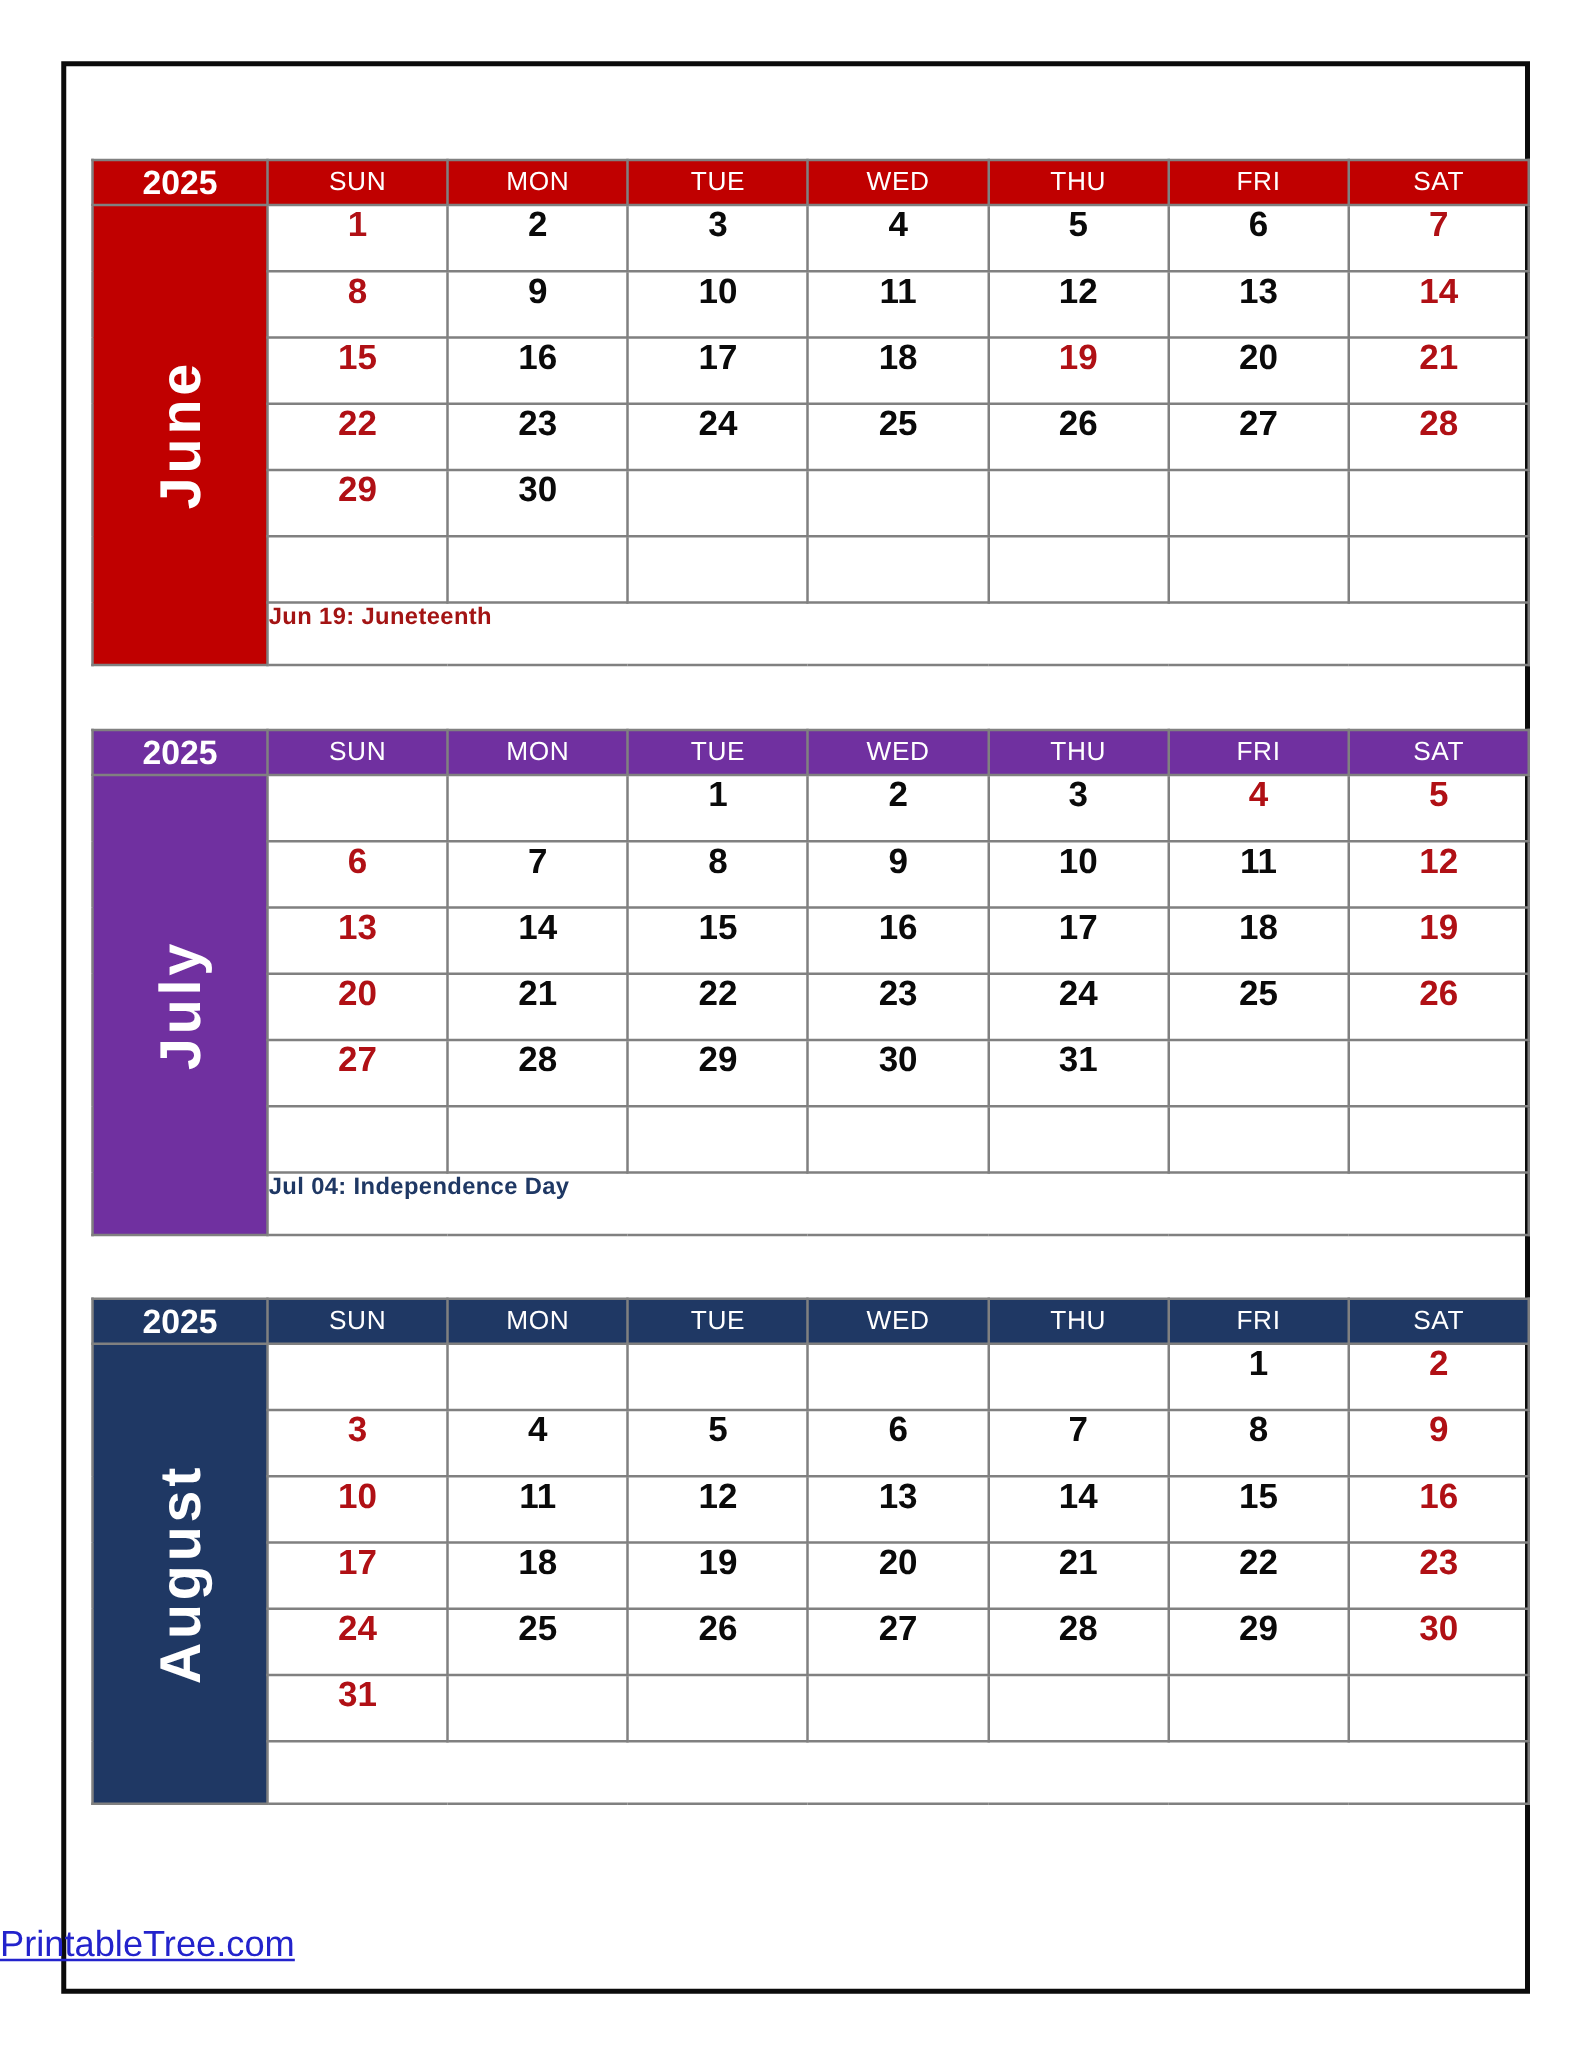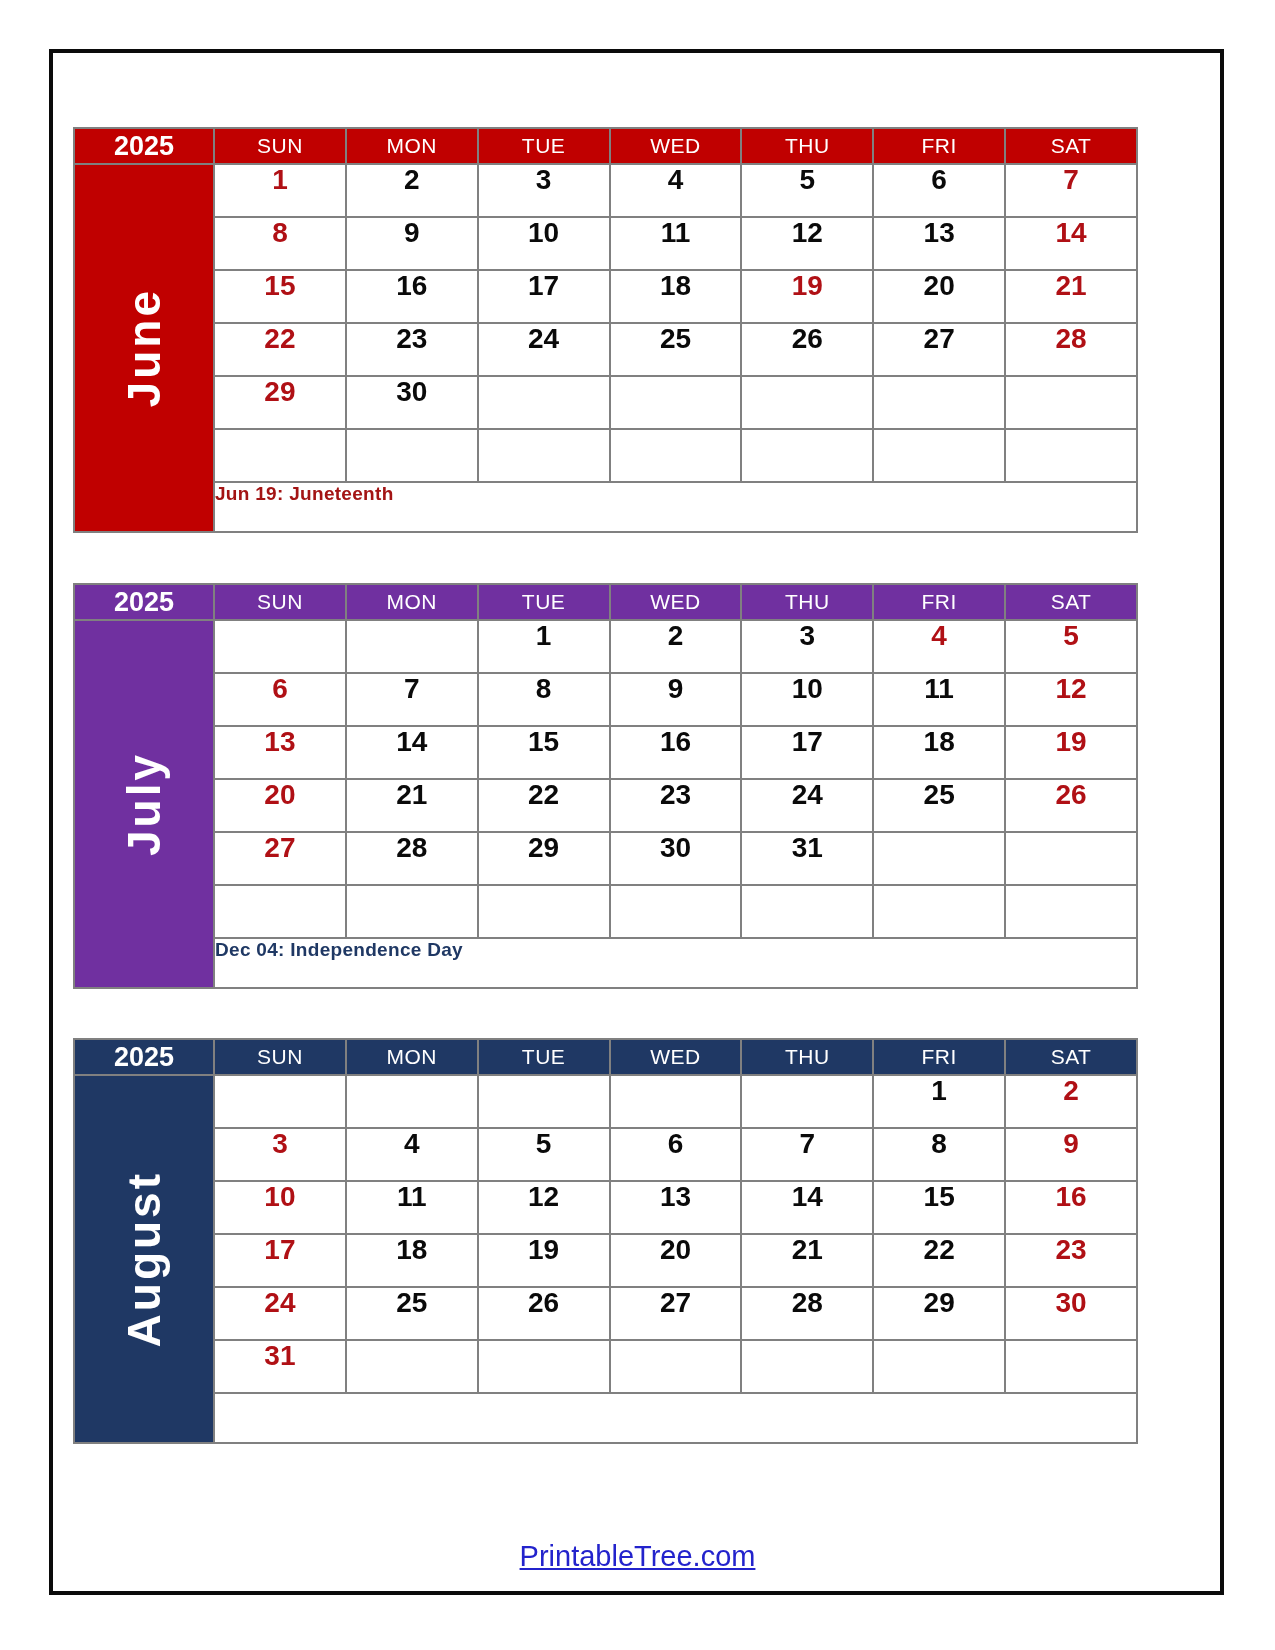--- a/index.html
+++ b/index.html
@@ -12,21 +12,21 @@
   }
   .page-frame {
     position: absolute;
     left: 49px; top: 49px;
     width: 1175px; height: 1546px;
     border: 4px solid #0b0b0b;
   }
   table.month-table {
     position: absolute;
     left: 73px;
-    width: 1065px;
+    width: 1151px;
     border-collapse: collapse;
     table-layout: fixed;
     border: 2px solid #595959;
   }
   table.month-table th, table.month-table td {
     border: 2px solid #808080;
     padding: 0;
   }
   col.side-col { width: 140px; }
   th.year-cell {
@@ -78,21 +78,20 @@
     padding: 5px 0 0 14px;
     letter-spacing: 0.3px;
   }
   #month-june   { top: 127px; }
   #month-july   { top: 583px; }
   #month-august { top: 1038px; }
   .footer {
     position: absolute;
     left: 0; top: 1540px;
     width: 100%;
-    text-align: center;
   }
   .footer a {
     font-size: 29px;
     text-decoration: underline;
     cursor: pointer;
   }
 </style>
 </head>
 <body>
 
@@ -260,21 +259,21 @@
       <tr class="week-row">
         <td class="date-cell"></td>
         <td class="date-cell"></td>
         <td class="date-cell"></td>
         <td class="date-cell"></td>
         <td class="date-cell"></td>
         <td class="date-cell"></td>
         <td class="date-cell"></td>
       </tr>
       <tr class="holiday-row">
-        <td colspan="7" class="holiday-note" style="color: rgb(31, 56, 100);">Dec 04: Independence Day</td>
+        <td colspan="7" class="holiday-note" style="color: rgb(31, 56, 100);">Jul 04: Independence Day</td>
       </tr>
     </tbody>
 </table>
 
 <table class="month-table" id="month-august">
   <colgroup>
       <col class="side-col">
       <col>
       <col>
       <col>

